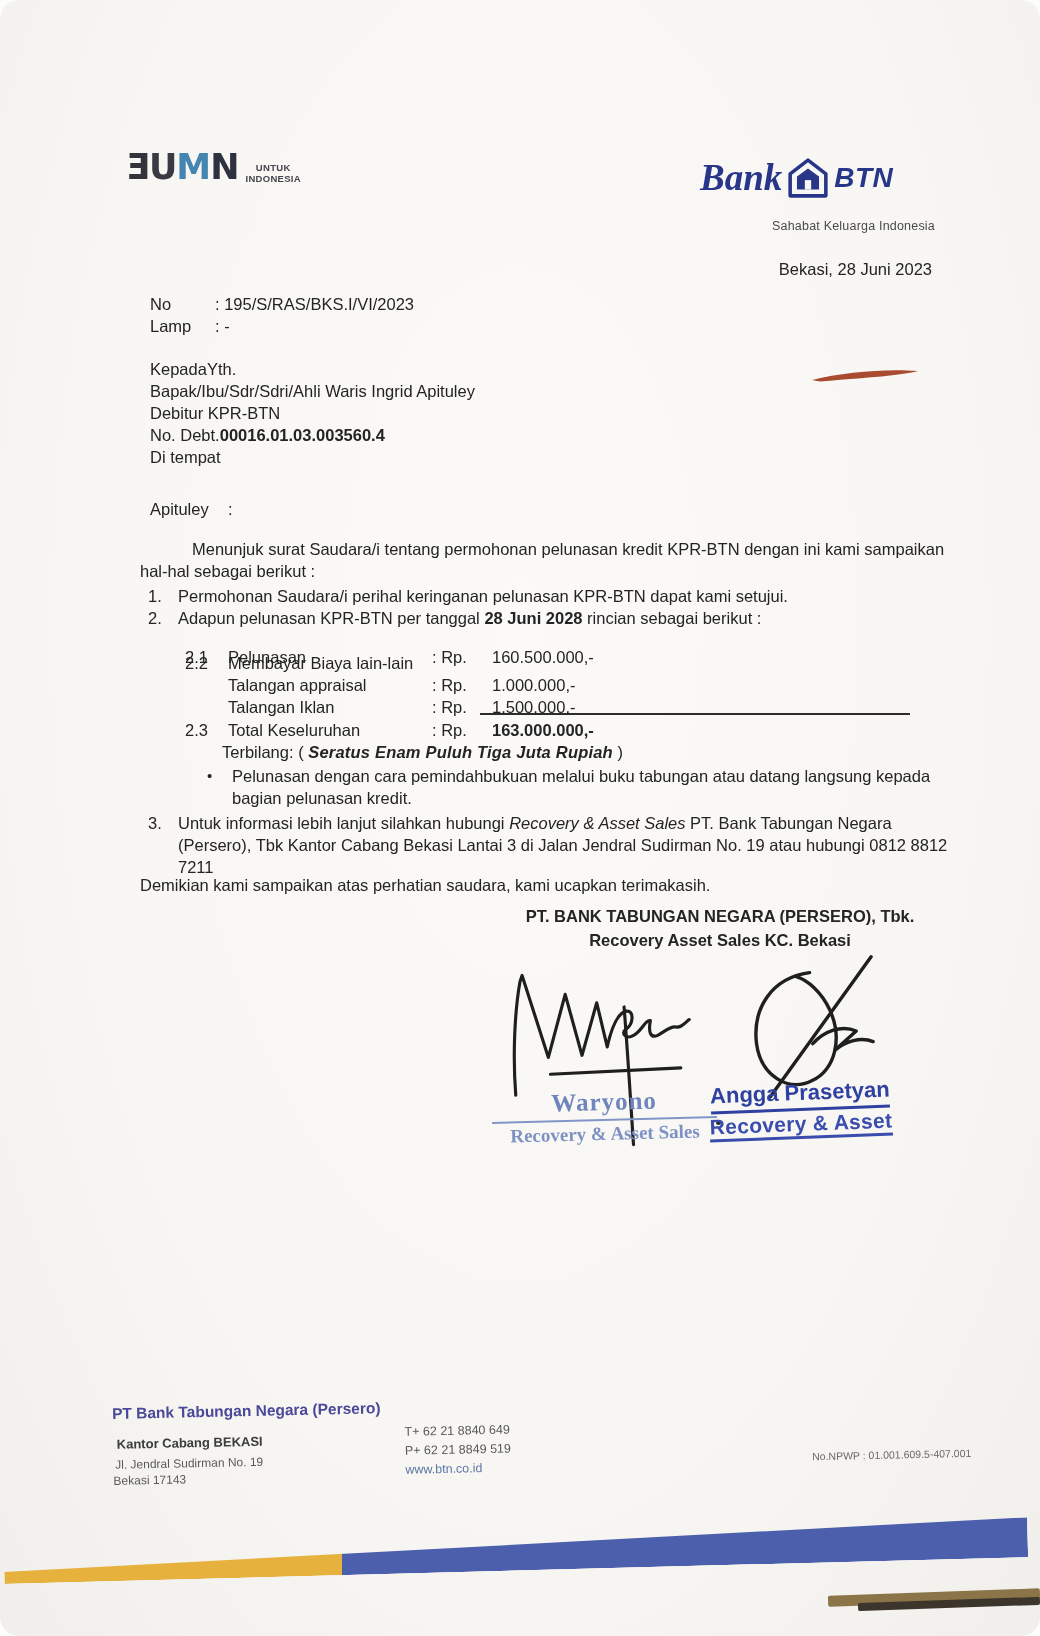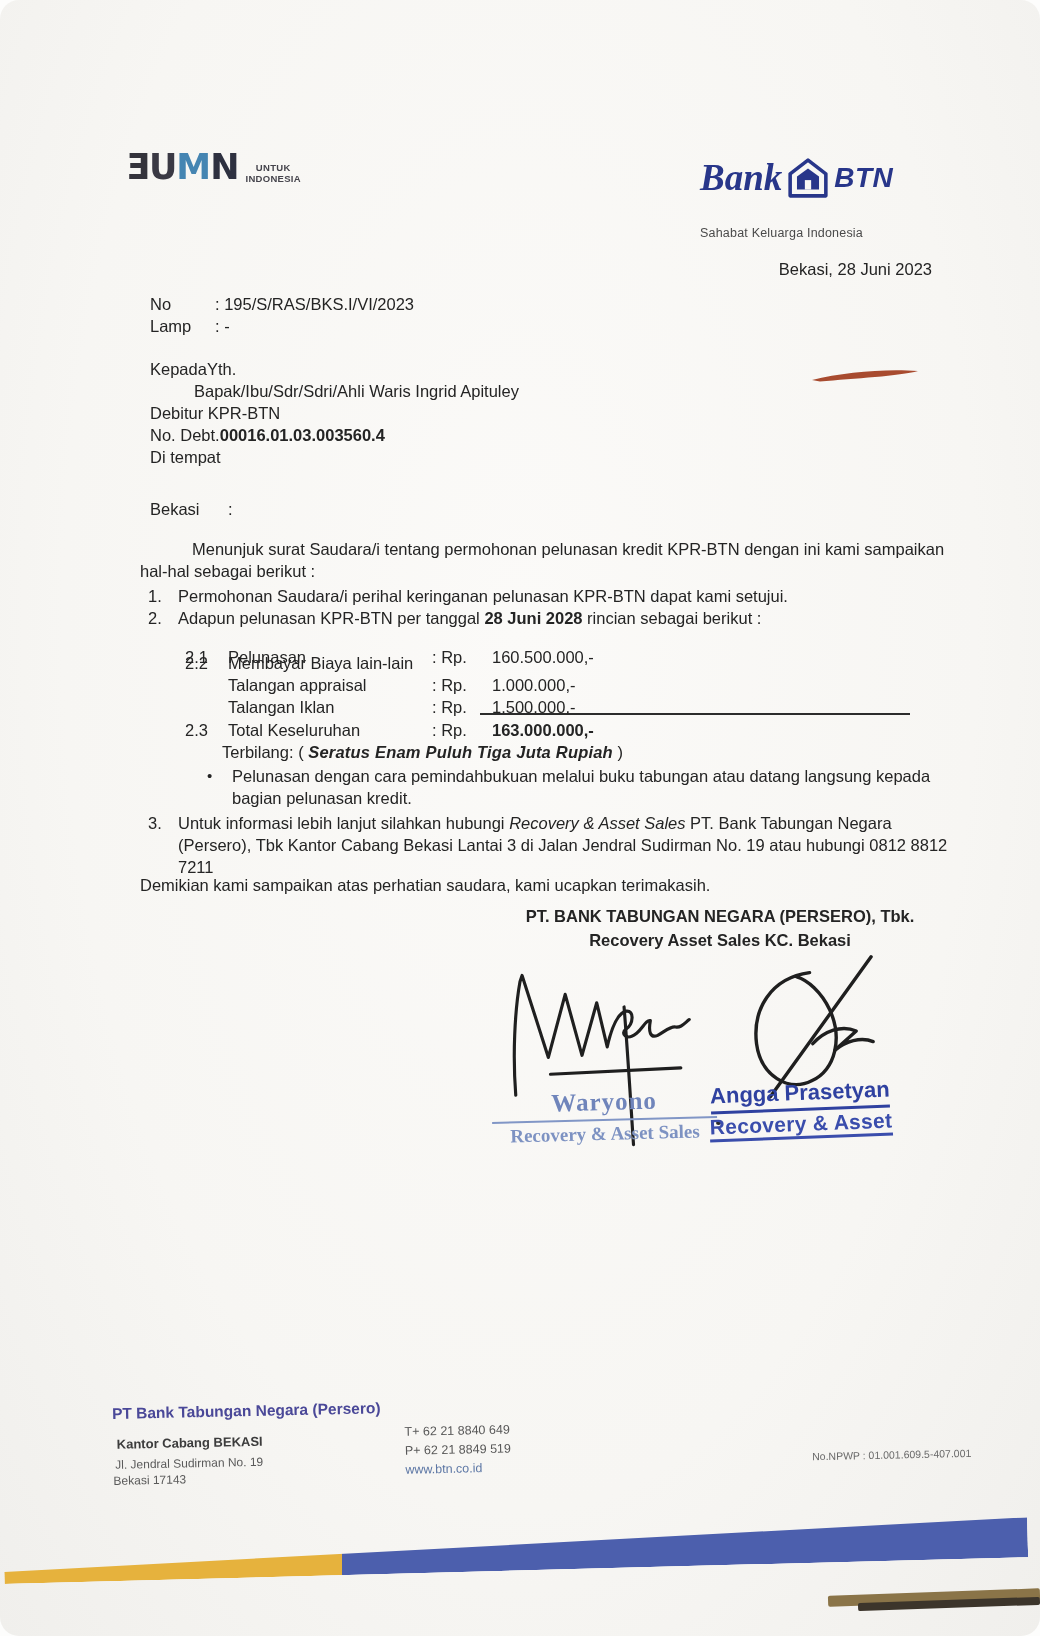--- a/index.html
+++ b/index.html
@@ -22,21 +22,21 @@
   .bumn-word{font-family:"DejaVu Sans",sans-serif;font-weight:900;font-size:35px;letter-spacing:-1px;line-height:35px;}
   .bumn-l0{color:#34333b;} .bumn-l1{color:#3a3944;} .bumn-l2{color:#4585b2;} .bumn-l3{color:#2e3140;}
   .bumn-tag{font-size:9.5px;font-weight:800;color:#45444c;line-height:11px;letter-spacing:.3px;padding-top:10px;text-align:center;}
 
   
   .btnlogo{left:700px;top:156px;width:235px;}
   .btnlogo-row{display:flex;align-items:center;gap:5px;}
   .bank-word{font-family:"Liberation Serif",serif;font-style:italic;font-weight:bold;font-size:37px;color:#28368a;}
   .btn-word{font-family:"Liberation Sans",sans-serif;font-style:italic;font-weight:900;font-size:28px;color:#28368a;letter-spacing:.5px;position:relative;}
   .btn-swoosh{position:absolute;left:-14px;top:212px;width:108px;height:14px;}
-  .btn-tag{font-size:12.5px;color:#4a4a4a;text-align:left;margin-top:27px;letter-spacing:.2px;}
+  .btn-tag{font-size:12.5px;color:#4a4a4a;text-align:right;margin-top:20px;letter-spacing:.2px;}
 
   .dateline{left:742px;top:258px;width:190px;text-align:right;}
 
   
   .lbl-col{left:150px;} .val-col{left:215px;}
 
   .subject-label{left:150px;top:498px;}
   .subject-colon{left:228px;top:498px;}
   .subject-text{left:236px;top:498px;font-weight:bold;border-bottom:1.8px solid #232323;padding-bottom:1px;}
 
@@ -126,26 +126,26 @@
   </div>
 
   <div class="abs doc-text dateline">Bekasi, 28 Juni 2023</div>
 
   <div class="abs doc-text lbl-col" style="top:293px;">No</div>
   <div class="abs doc-text val-col" style="top:293px;">: 195/S/RAS/BKS.I/VI/2023</div>
   <div class="abs doc-text lbl-col" style="top:315px;">Lamp</div>
   <div class="abs doc-text val-col" style="top:315px;">: -</div>
 
   <div class="abs doc-text" style="left:150px;top:358px;">KepadaYth.</div>
-  <div class="abs doc-text" style="left:150px;top:380px;margin-left:44px;">Bapak/Ibu/Sdr/Sdri/Ahli Waris Ingrid Apituley</div>
+  <div class="abs doc-text" style="left:150px;top:380px;">Bapak/Ibu/Sdr/Sdri/Ahli Waris Ingrid Apituley</div>
   <div class="abs doc-text" style="left:150px;top:402px;">Debitur KPR-BTN</div>
   <div class="abs doc-text" style="left:150px;top:424px;text-align:center;"><span>No. Debt.</span><b>00016.01.03.003560.4</b></div>
   <div class="abs doc-text" style="left:150px;top:446px;">Di tempat</div>
 
-  <div class="abs doc-text subject-label">Bekasi</div>
+  <div class="abs doc-text subject-label">Apituley</div>
   <div class="abs doc-text subject-colon">:</div>
 
   <div class="abs doc-text intro">Menunjuk surat Saudara/i tentang permohonan pelunasan kredit KPR-BTN dengan ini kami sampaikan hal-hal sebagai berikut  :</div>
 
   <div class="abs doc-text item-num" style="top:585px;">1.</div>
   <div class="abs doc-text item-text" style="top:585px;">Permohonan Saudara/i perihal keringanan pelunasan KPR-BTN dapat kami setujui.</div>
 
   <div class="abs doc-text item-num" style="top:607px;">2.</div>
   <div class="abs doc-text item-text" style="top:607px;"><span>Adapun pelunasan KPR-BTN per tanggal </span><b>28 Juni 2028</b><span> rincian sebagai berikut  :</span></div>
 

